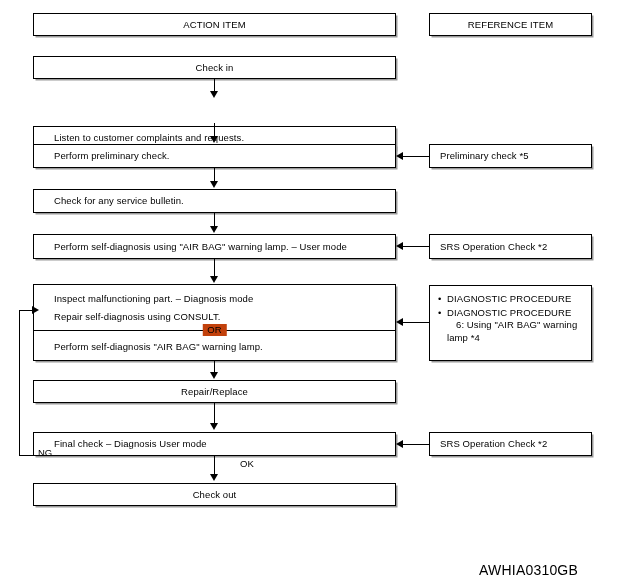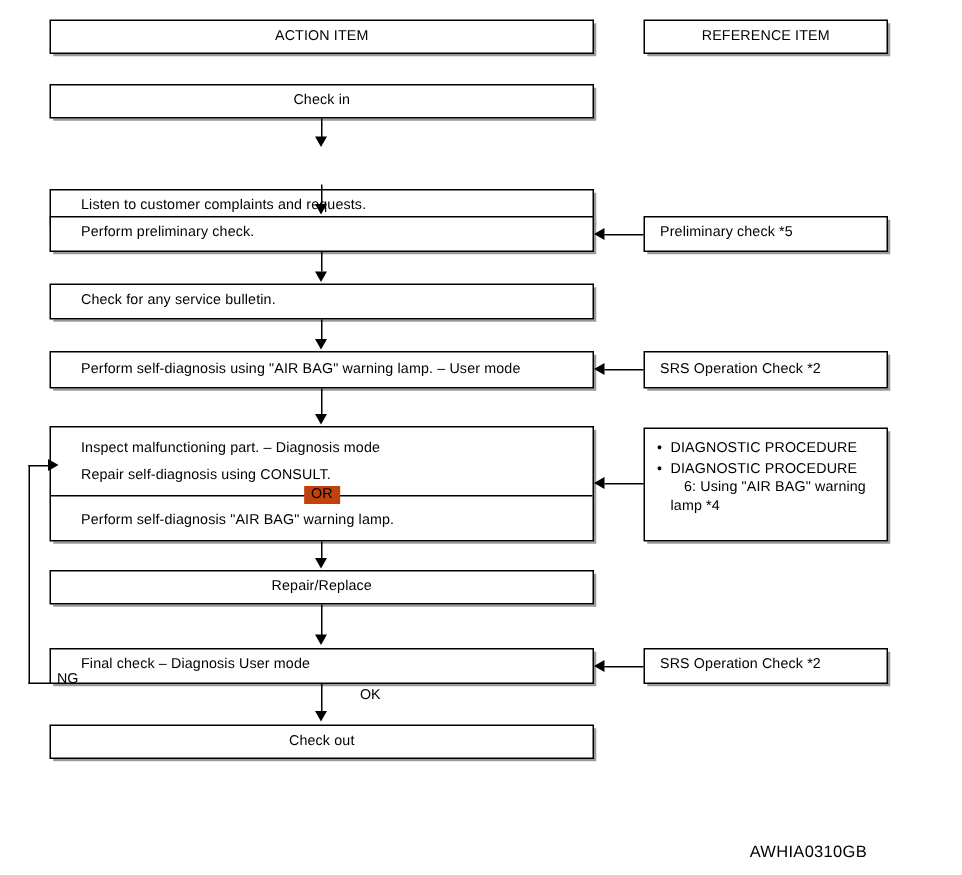--- a/index.html
+++ b/index.html
@@ -149,21 +149,21 @@
 
   .edge-label {
     position: absolute;
     font-size: 9.5px;
     white-space: nowrap;
     margin-left: 20px;
   }
 
   .watermark {
     position: absolute;
-    font-size: 11px;
+    font-size: 14px;
     letter-spacing: .2px;
     white-space: nowrap;
   }
 </style>
 </head>
 <body>
 
 <div id="canvas">
 
   <div class="box shadow center hdr" style="left:33px; top:13px; width:363px; height:23px;">

